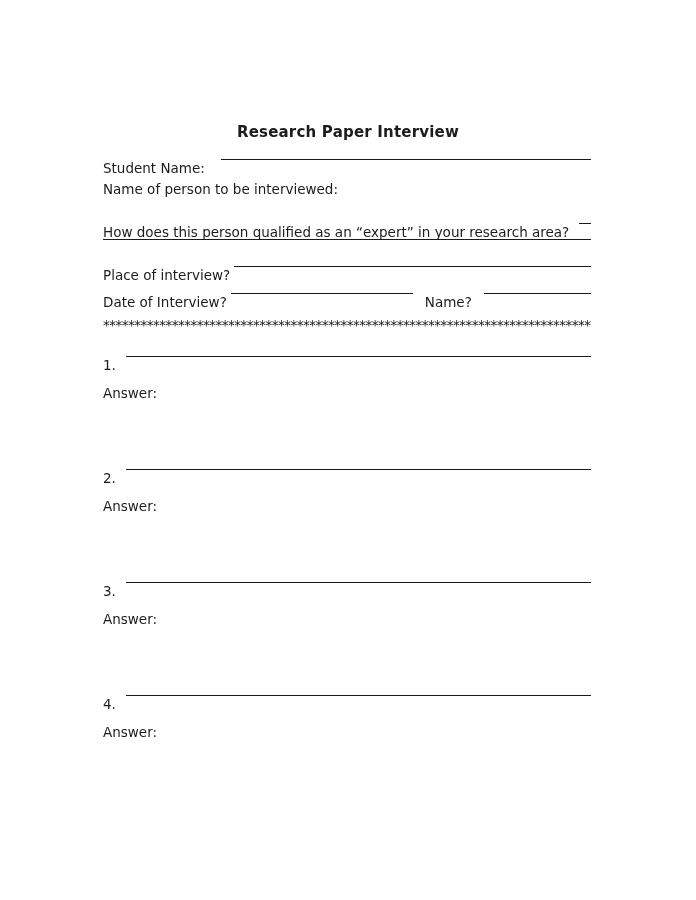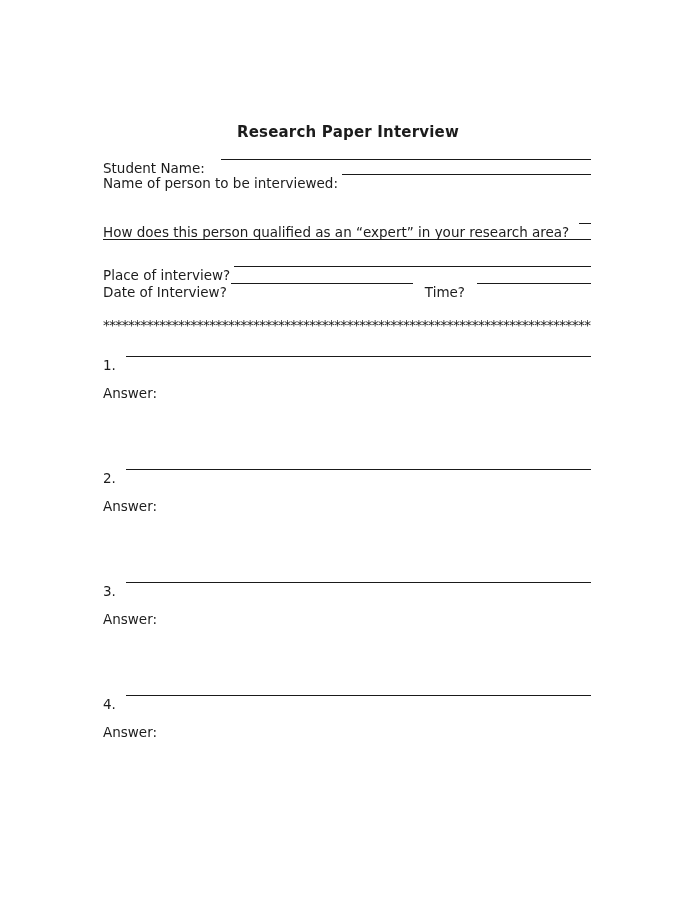--- a/index.html
+++ b/index.html
@@ -39,25 +39,25 @@
     white-space: nowrap;
   }
   .lbl { flex: 0 0 auto; }
   .line {
     flex: 1 1 auto;
     min-width: 0;
     border-bottom: 1.5px solid #1a1a1a;
   }
   .line.fixed { flex: 0 0 auto; }
   .r-student    { top: 119px; }
-  .r-interviewee{ top: 134px; }
+  .r-interviewee{ top: 140px; flex-direction: column; }
   .r-expert     { top: 183px; }
   .r-cont       { top: 199px; }
   .r-place      { top: 226px; }
-  .r-datetime   { top: 243px; }
+  .r-datetime   { top: 253px; }
   .r-sep        { top: 276px; overflow: hidden; letter-spacing: -0.5px; }
   .r-q1 { top: 316px; }
   .r-a1 { top: 344px; }
   .r-q2 { top: 429px; }
   .r-a2 { top: 457px; }
   .r-q3 { top: 542px; }
   .r-a3 { top: 570px; }
   .r-q4 { top: 655px; }
   .r-a4 { top: 683px; }
   .gap-16 { margin-left: 16px; }
@@ -93,21 +93,21 @@
   </div>
 
   <div class="row r-place">
     <span class="lbl">Place of interview?</span>
     <span class="line gap-4"></span>
   </div>
 
   <div class="row r-datetime">
     <span class="lbl">Date of Interview?</span>
     <span class="line fixed w-182 gap-4"></span>
-    <span class="lbl gap-12">Time?</span>
+    <span class="lbl gap-12">Name?</span>
     <span class="line gap-12"></span>
   </div>
 
   <div class="row r-sep">****************************************************************************************</div>
 
   <div class="row r-q1">
     <span class="lbl">1.</span>
     <span class="line gap-10"></span>
   </div>
   <div class="row r-a1">

